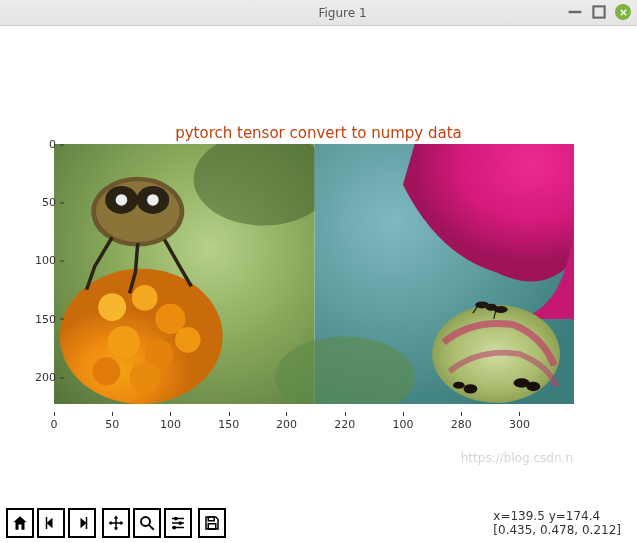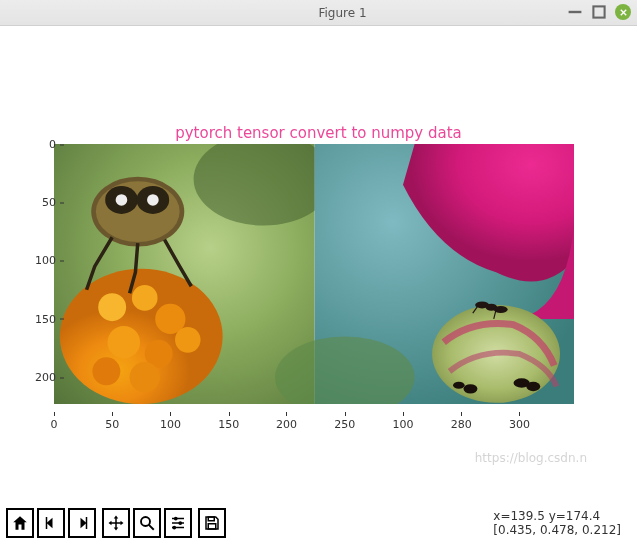--- a/index.html
+++ b/index.html
@@ -30,21 +30,21 @@
       background: #fff;
     }
     
     .chart-title {
       position: absolute;
       top: 98px;
       left: 0;
       right: 0;
       text-align: center;
       font-size: 15px;
-      color: #ec4899;
+      color: #c2410c;
     }
     
     .axes {
       position: absolute;
       left: 54px;
       top: 118px;
       width: 520px;
       height: 260px;
     }
     
@@ -92,21 +92,21 @@
       margin-left: auto;
       font-size: 12px;
       color: #333;
       text-align: left;
       padding-right: 10px;
       line-height: 1.2;
     }
     
     .watermark {
       position: absolute;
-      right: 50px;
+      right: 64px;
       bottom: 38px;
       font-size: 12px;
       color: rgba(160,160,160,.45);
       pointer-events: none;
     }
   </style>
 </head>
 <body>
 
 <div class="titlebar">
@@ -217,21 +217,21 @@
       <div class="y-tick" style="top:44.8%"><span>100</span><span class="mark"></span></div>
       <div class="y-tick" style="top:67.3%"><span>150</span><span class="mark"></span></div>
       <div class="y-tick" style="top:89.7%"><span>200</span><span class="mark"></span></div>
     </div>
     <div class="x-ticks">
       <div class="x-tick" style="left:0%"><span class="mark"></span><span>0</span></div>
       <div class="x-tick" style="left:11.2%"><span class="mark"></span><span>50</span></div>
       <div class="x-tick" style="left:22.4%"><span class="mark"></span><span>100</span></div>
       <div class="x-tick" style="left:33.6%"><span class="mark"></span><span>150</span></div>
       <div class="x-tick" style="left:44.7%"><span class="mark"></span><span>200</span></div>
-      <div class="x-tick" style="left:55.9%"><span class="mark"></span><span>250</span></div>
+      <div class="x-tick" style="left:55.9%"><span class="mark"></span><span>220</span></div>
       <div class="x-tick" style="left:67.1%"><span class="mark"></span><span>100</span></div>
       <div class="x-tick" style="left:78.3%"><span class="mark"></span><span>280</span></div>
       <div class="x-tick" style="left:89.5%"><span class="mark"></span><span>300</span></div>
     </div>
   </div>
 
   <div class="watermark">https://blog.csdn.n</div>
 </div>
 
 <div class="toolbar">

